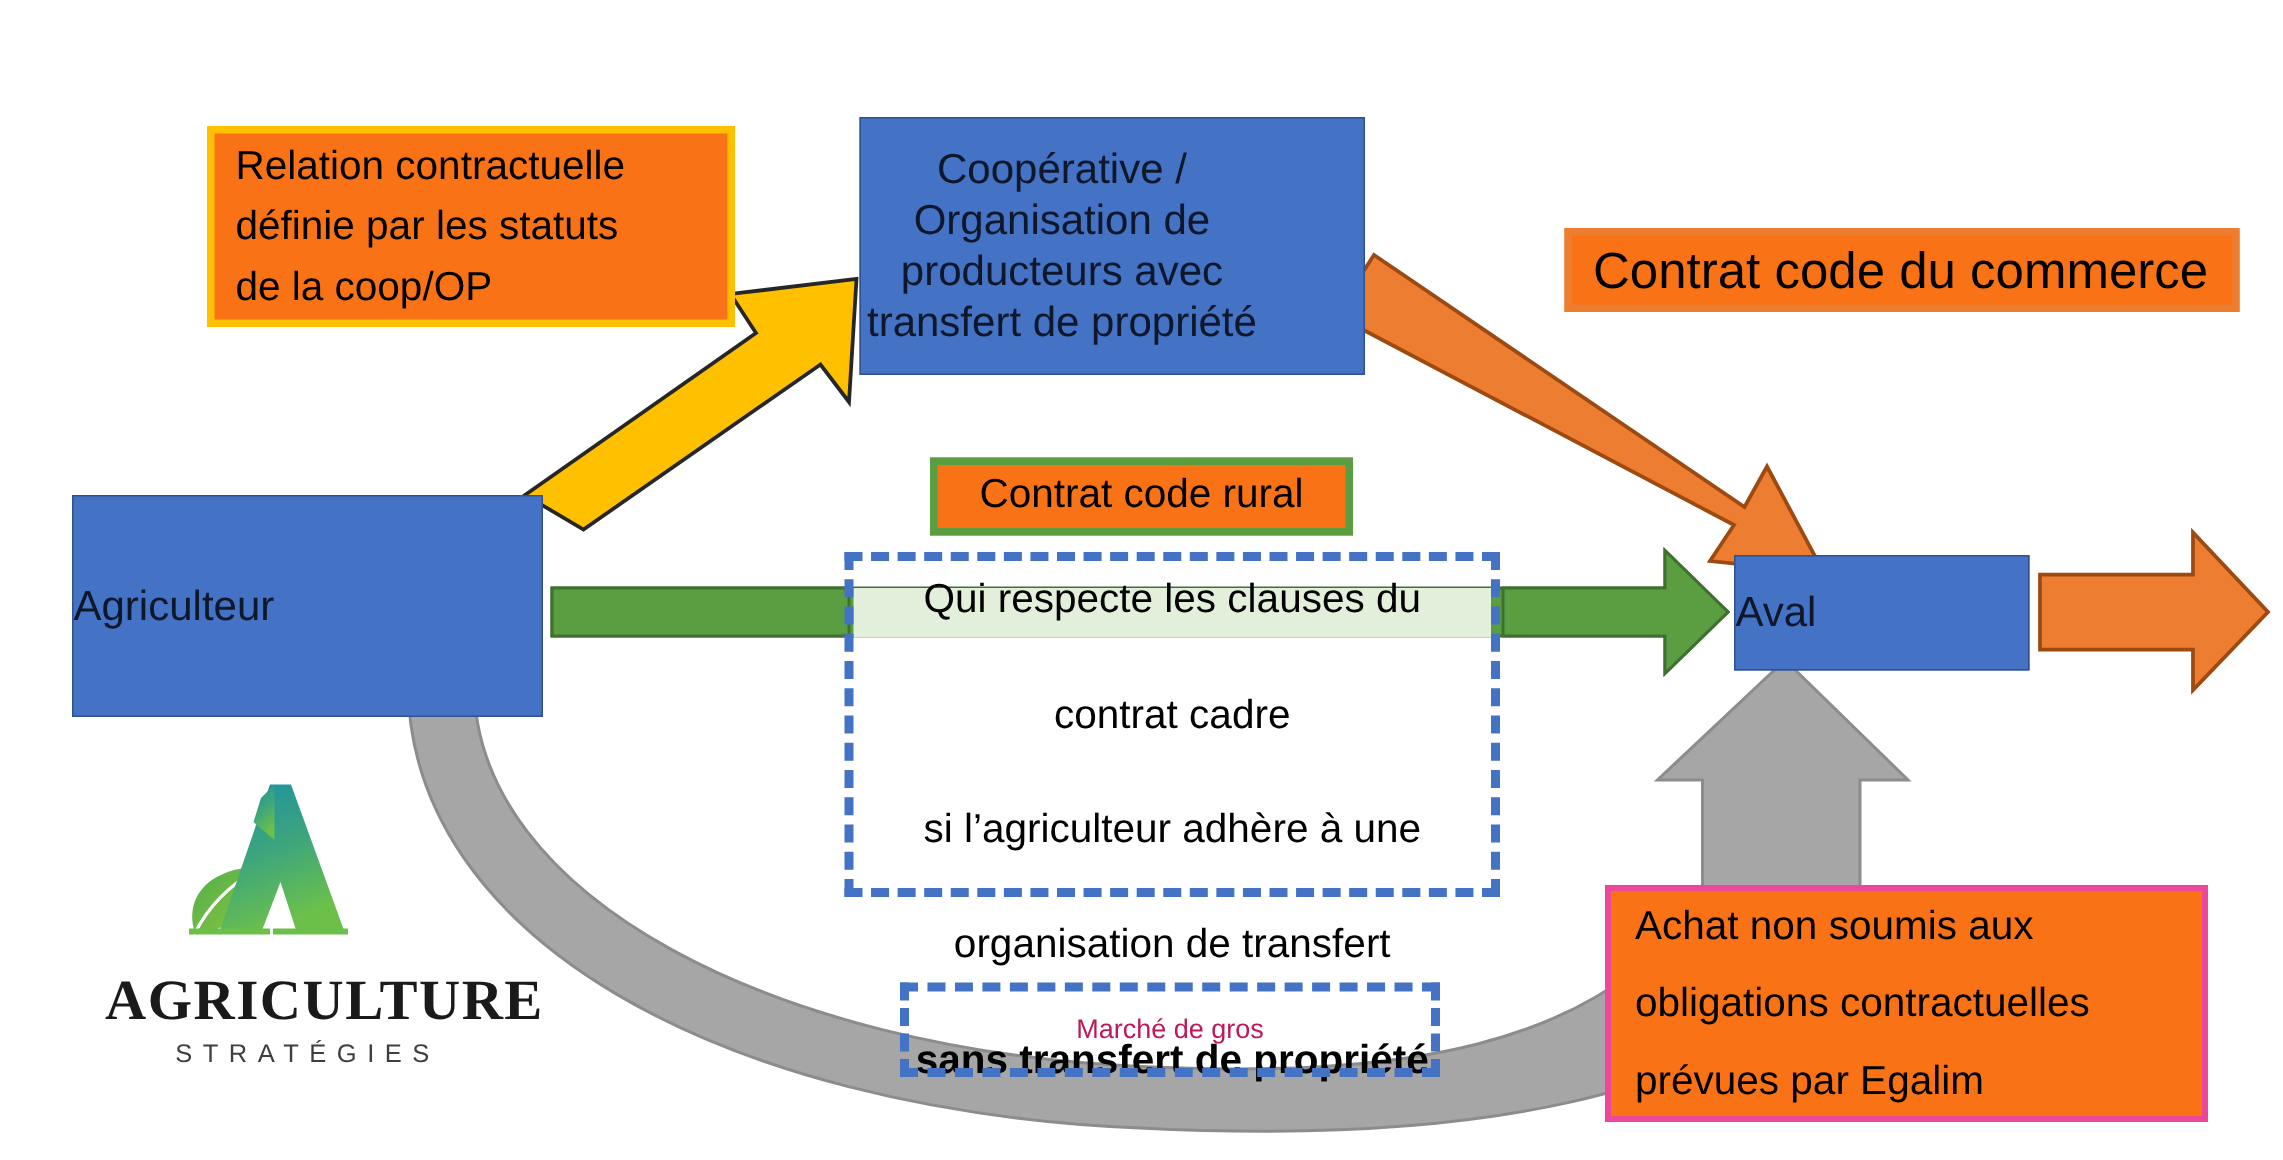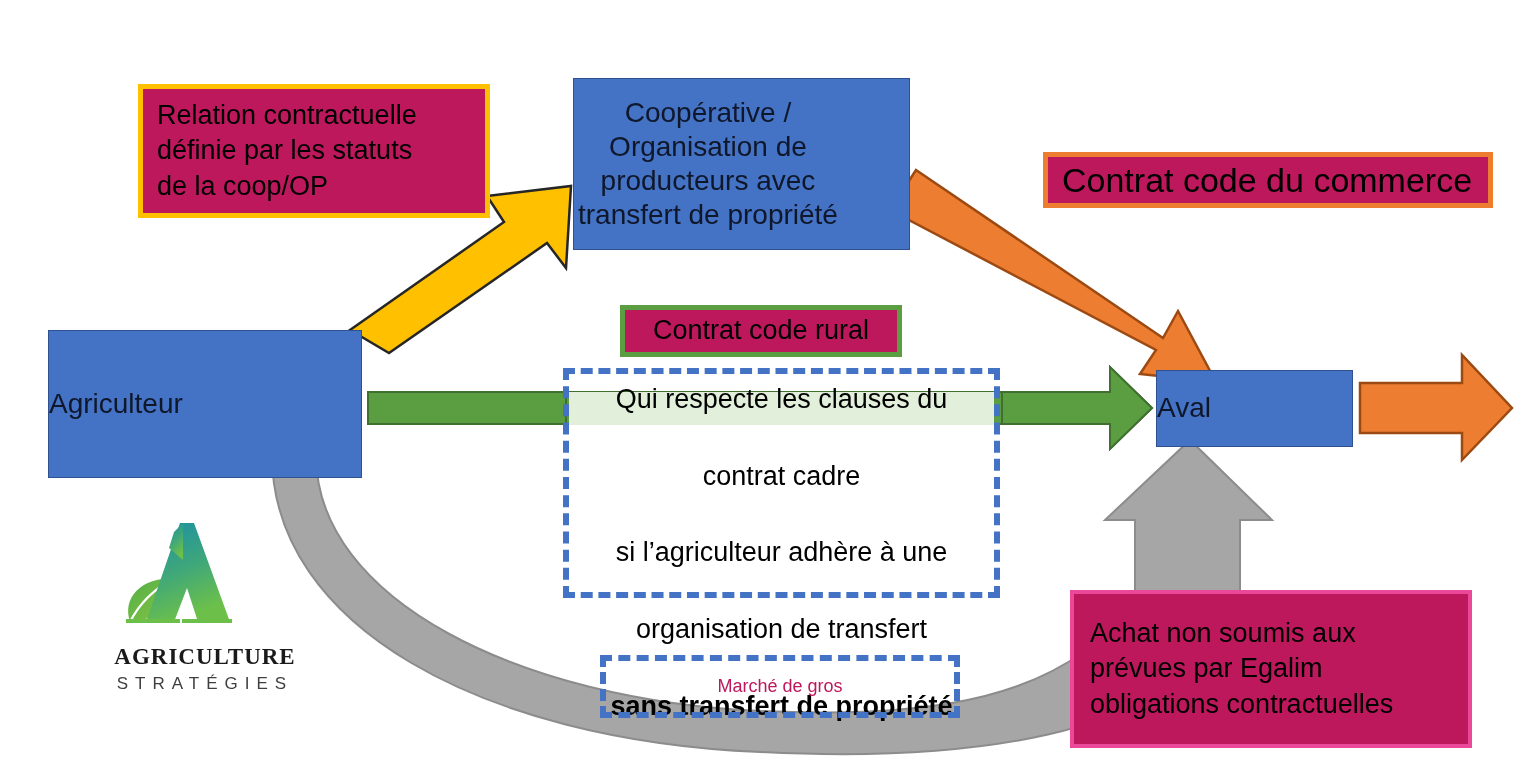--- a/index.html
+++ b/index.html
@@ -15,22 +15,22 @@
     background:#4472c4;border:1px solid #2f528f;color:#0f172a;
     display:flex;align-items:center;justify-content:flex-start;text-align:center;
     line-height:1.22;
   }
   #node-agriculteur{left:48px;top:330px;width:314px;height:148px;font-size:28px;z-index:6;}
   #node-coop{left:573px;top:78px;width:337px;height:172px;font-size:28px;z-index:6;padding:2px 4px;}
   #node-aval{left:1156px;top:370px;width:197px;height:77px;font-size:28px;z-index:6;}
 
   
   .note{
-    background:#be185d;color:#000000;
-    display:flex;flex-direction:column;justify-content:center;
+    background:#f97316;color:#000000;
+    display:flex;flex-direction:column;justify-content:space-between;
     line-height:1.30;
   }
   #note-yellow{left:138px;top:84px;width:352px;height:134px;border:5px solid #ffc000;
     font-size:27px;padding:4px 14px;text-align:left;z-index:8;}
   #note-orange{left:1043px;top:152px;width:450px;height:56px;border:5px solid #ed7d31;
     font-size:34px;padding:2px 14px;text-align:left;z-index:8;}
   #note-green{left:620px;top:305px;width:282px;height:52px;border:5px solid #5a9e41;
     font-size:27px;padding:2px 10px;text-align:center;z-index:8;}
   #note-gray{left:1070px;top:590px;width:402px;height:158px;border:4px solid #ec4899;
     font-size:27px;padding:6px 16px;text-align:left;z-index:9;}
@@ -62,21 +62,21 @@
   
   #greenband{
     position:absolute;left:569px;top:392px;width:425px;height:33px;
     background:#e2efda;z-index:5;
   }
 
   
   #logo{position:absolute;left:70px;top:518px;width:270px;height:190px;z-index:8;}
   #logo .wordmark{
     text-align:center;font-family:"Liberation Serif",serif;font-weight:bold;
-    font-size:23px;letter-spacing:1px;color:#1a1a1a;margin-top:4px;
+    font-size:38px;letter-spacing:1px;color:#1a1a1a;margin-top:4px;
   }
   #logo .subword{
     text-align:center;font-family:"Liberation Sans",sans-serif;
     font-size:17px;letter-spacing:7px;color:#3f3f3f;margin-top:4px;
   }
 </style>
 </head>
 <body>
 
 <div id="stage">
@@ -158,22 +158,22 @@
   <div class="box note" id="note-orange">
     <div>Contrat code du commerce</div>
   </div>
 
   <div class="box note" id="note-green">
     <div>Contrat code rural</div>
   </div>
 
   <div class="box note" id="note-gray">
     <div>Achat non soumis aux</div>
+    <div>obligations contractuelles</div>
     <div>prévues par Egalim</div>
-    <div>obligations contractuelles</div>
   </div>
 
   <div class="box dashed" id="dashed-main">
     <div class="inner">
       <div class="line">Qui respecte les clauses du</div>
       <div class="line">contrat cadre</div>
       <div class="line">si l’agriculteur adhère à une</div>
       <div class="line">organisation de transfert</div>
       <div class="line bold">sans transfert de propriété</div>
     </div>

